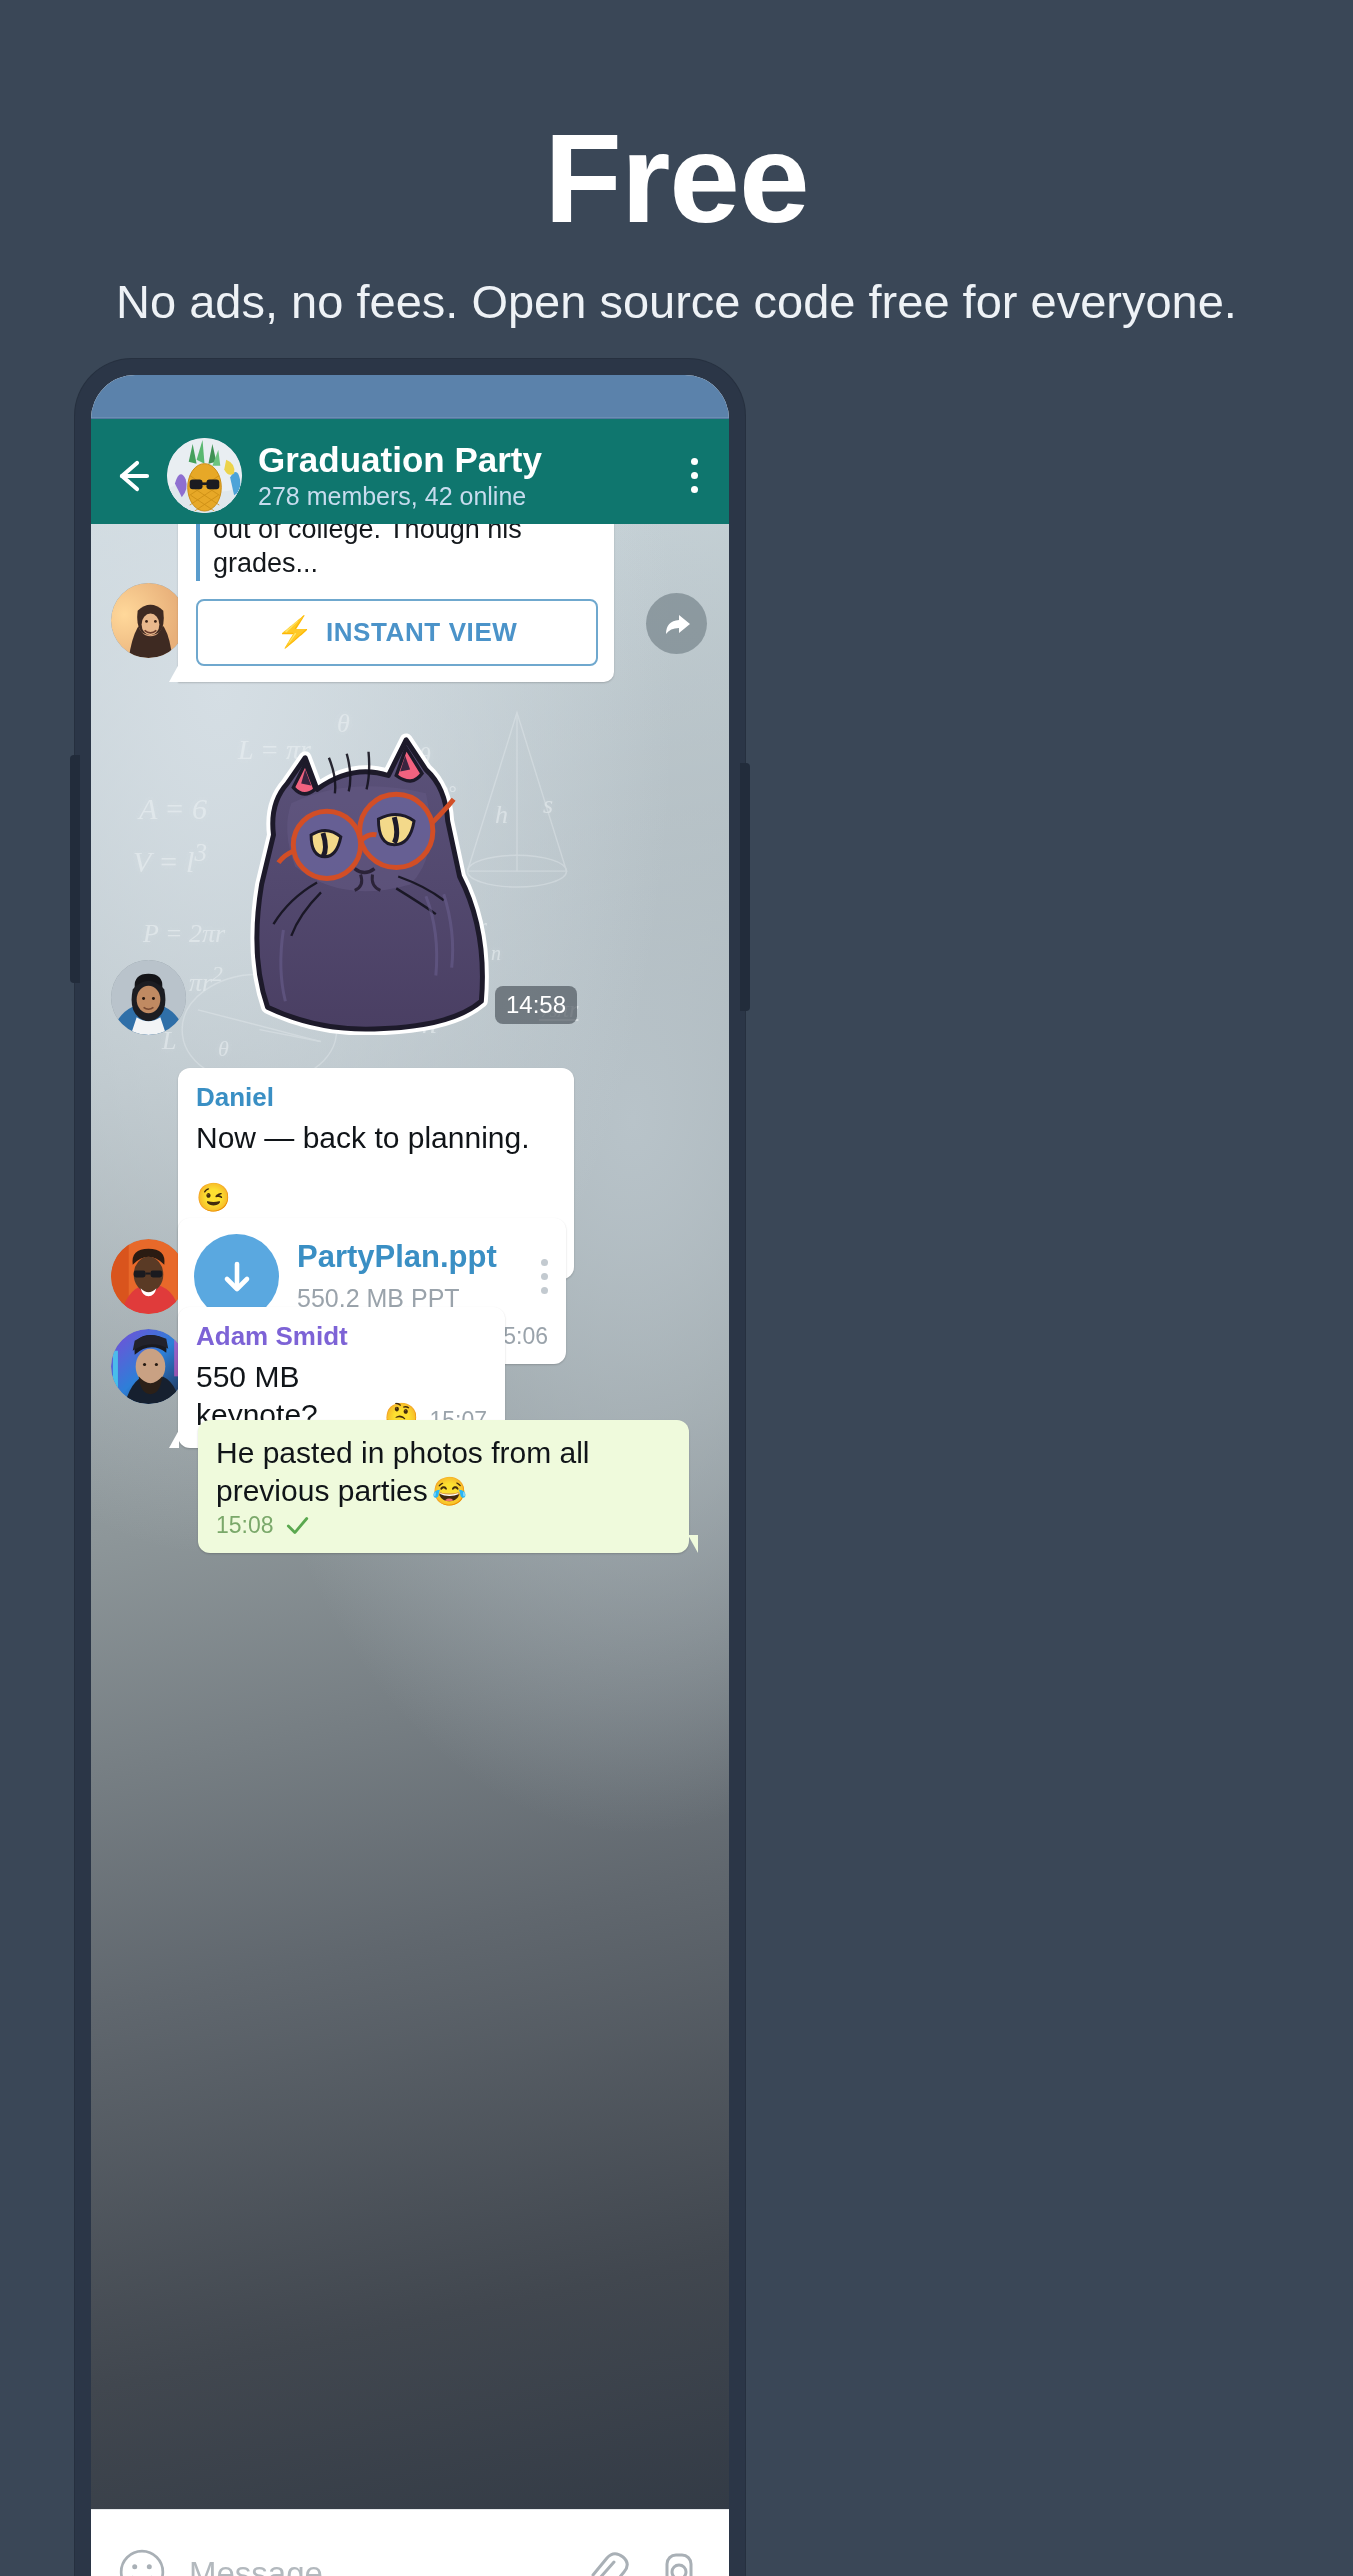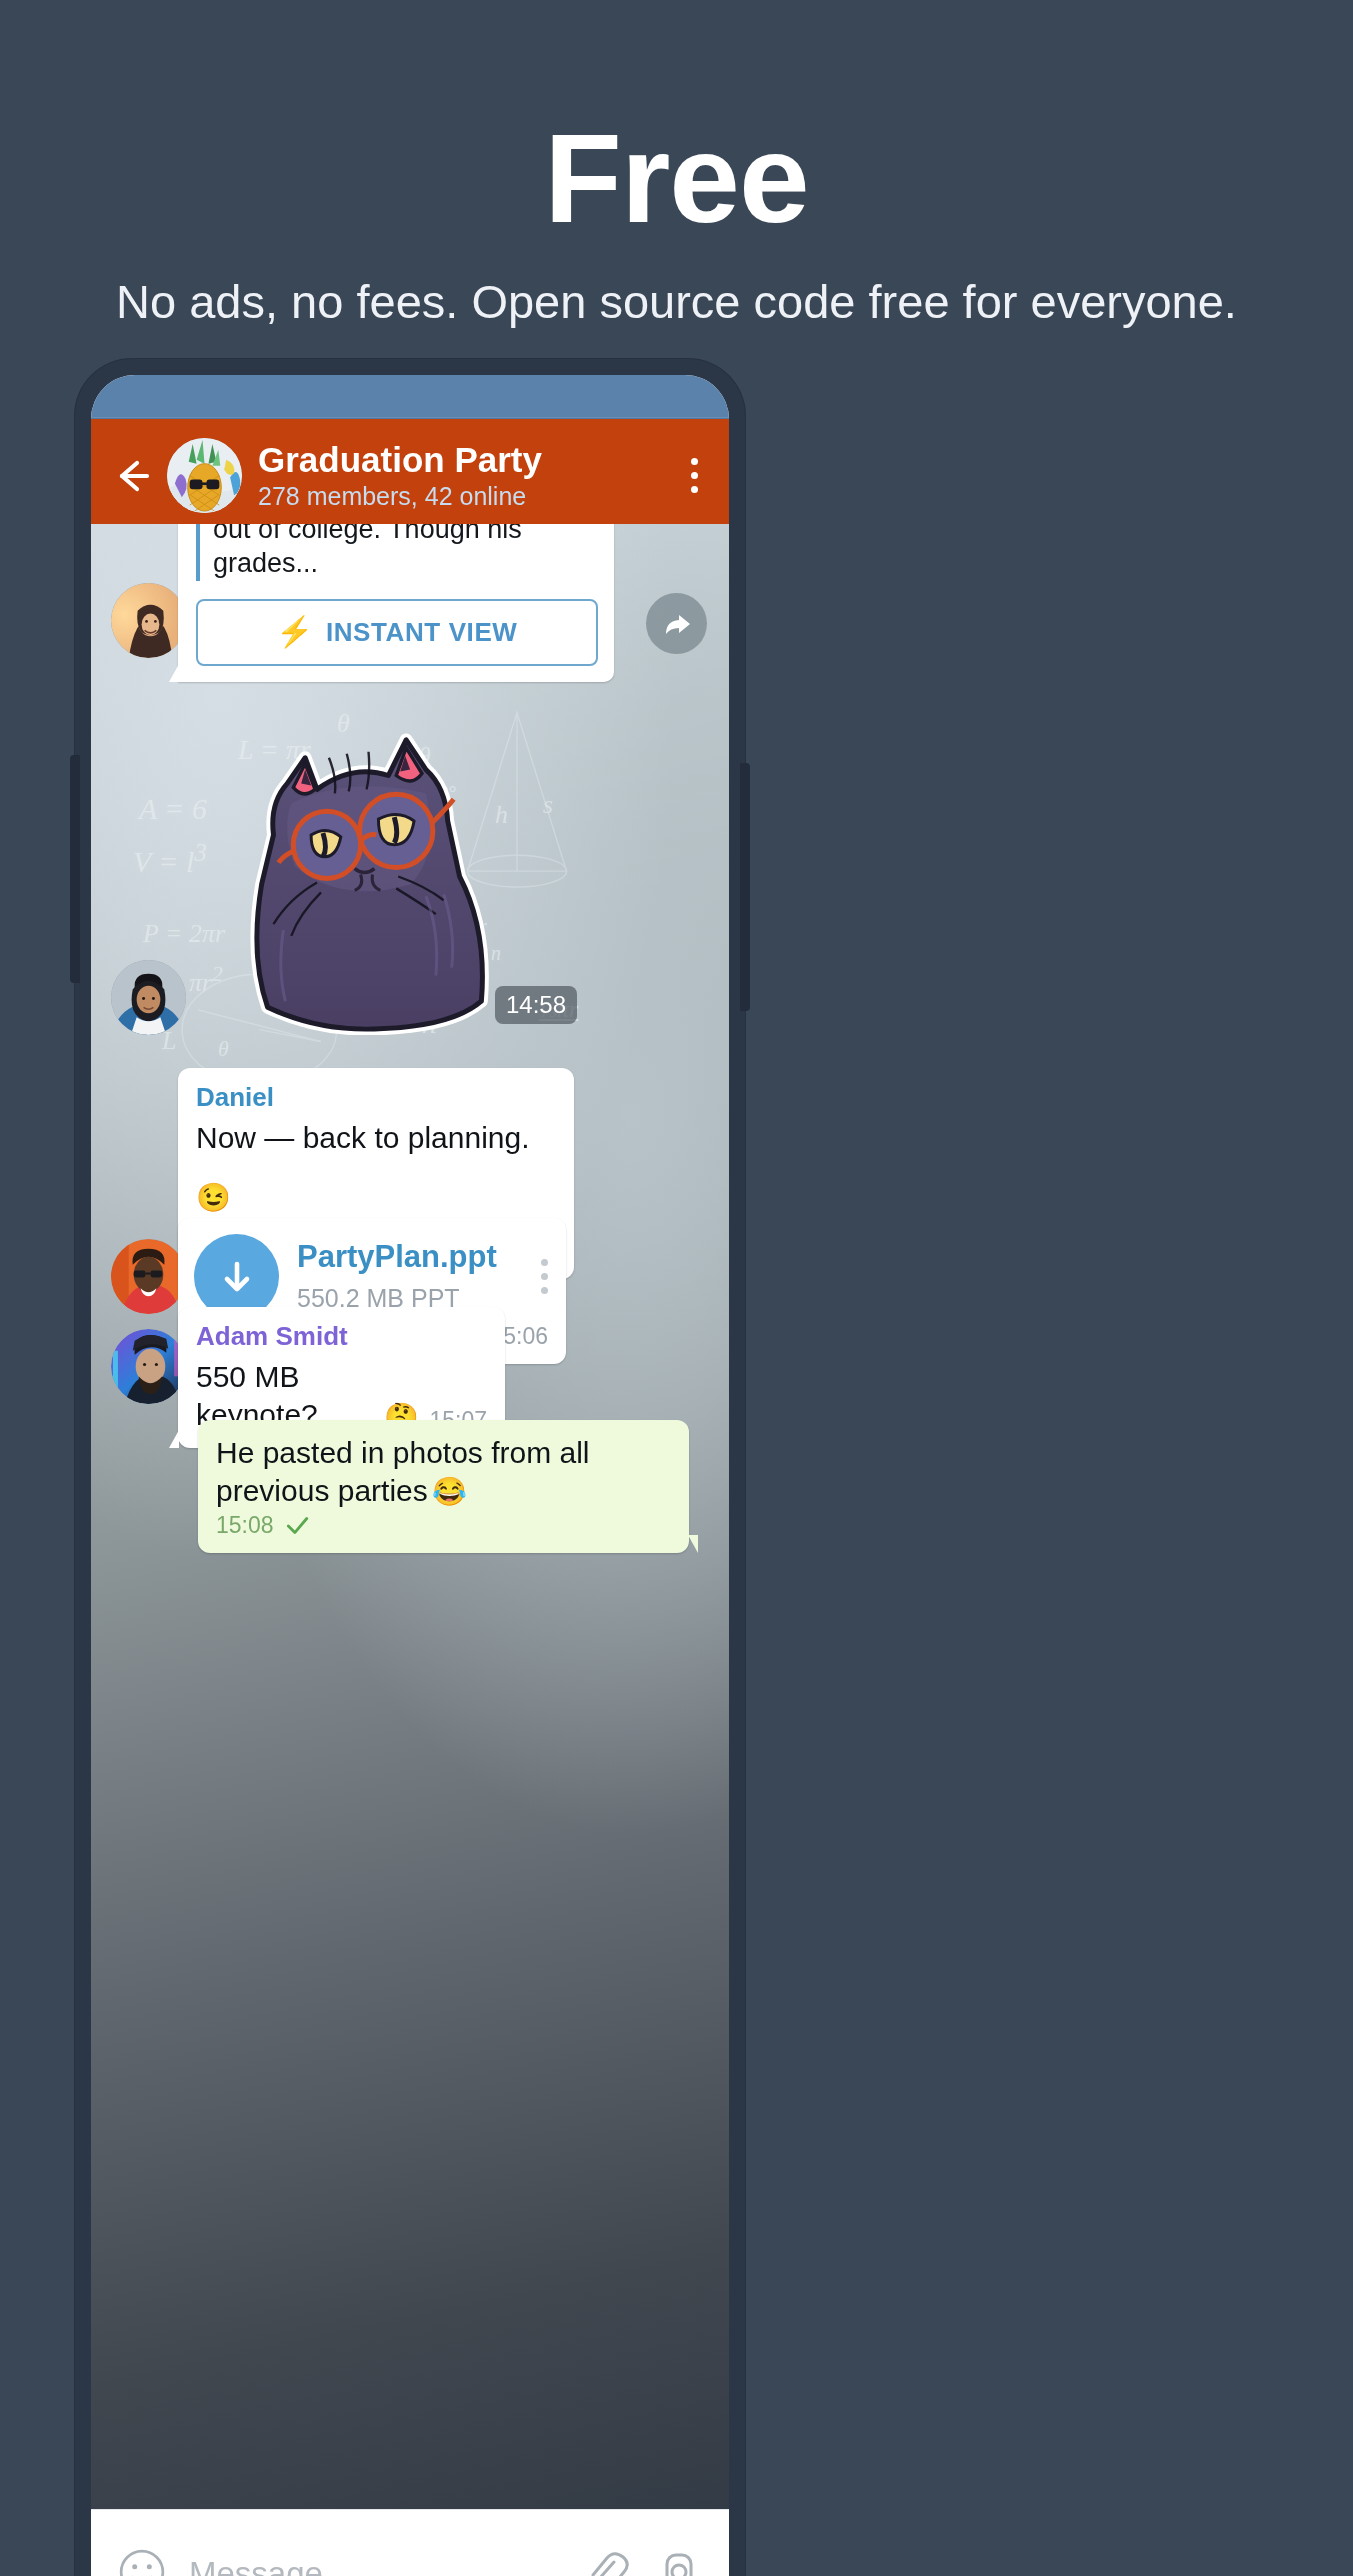--- a/index.html
+++ b/index.html
@@ -56,21 +56,21 @@
     border-bottom: 1px solid #53789f;
   }
   .statusbar::after{
     content:""; position:absolute; left:0; bottom:0; width:100%; height:1px;
     background: rgba(255,255,255,.10);
   }
 
   
   .chat-header {
     position: relative; height: 105px; width: 100%;
-    background: #c2410c;
+    background: #0f766e;
     display: flex; align-items: center;
     padding: 8px 20px 0 18px;
   }
   .back-icon { width: 46px; height: 46px; flex: 0 0 46px; margin-right: 12px; }
   .avatar-group {
     width: 75px; height: 75px; border-radius: 50%;
     flex: 0 0 75px; overflow: hidden; position: relative;
     background: #cfd8e0;
   }
   .pineapple { position:absolute; inset:0; }

